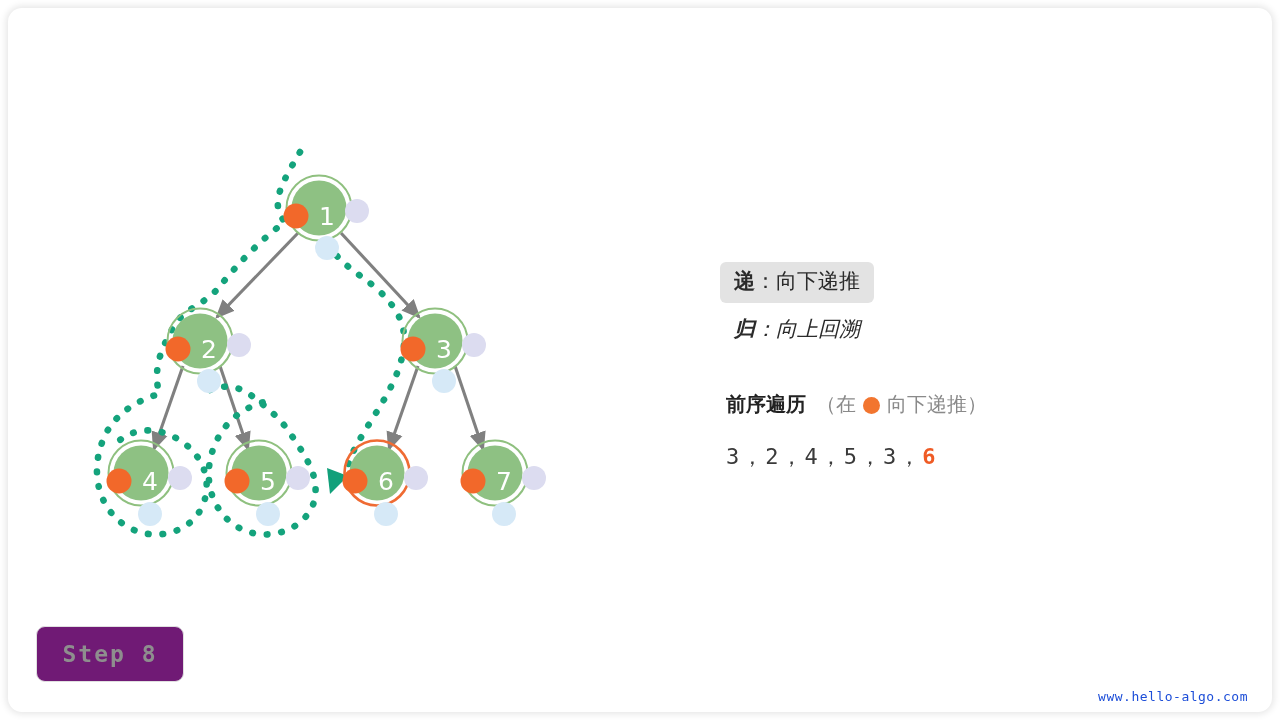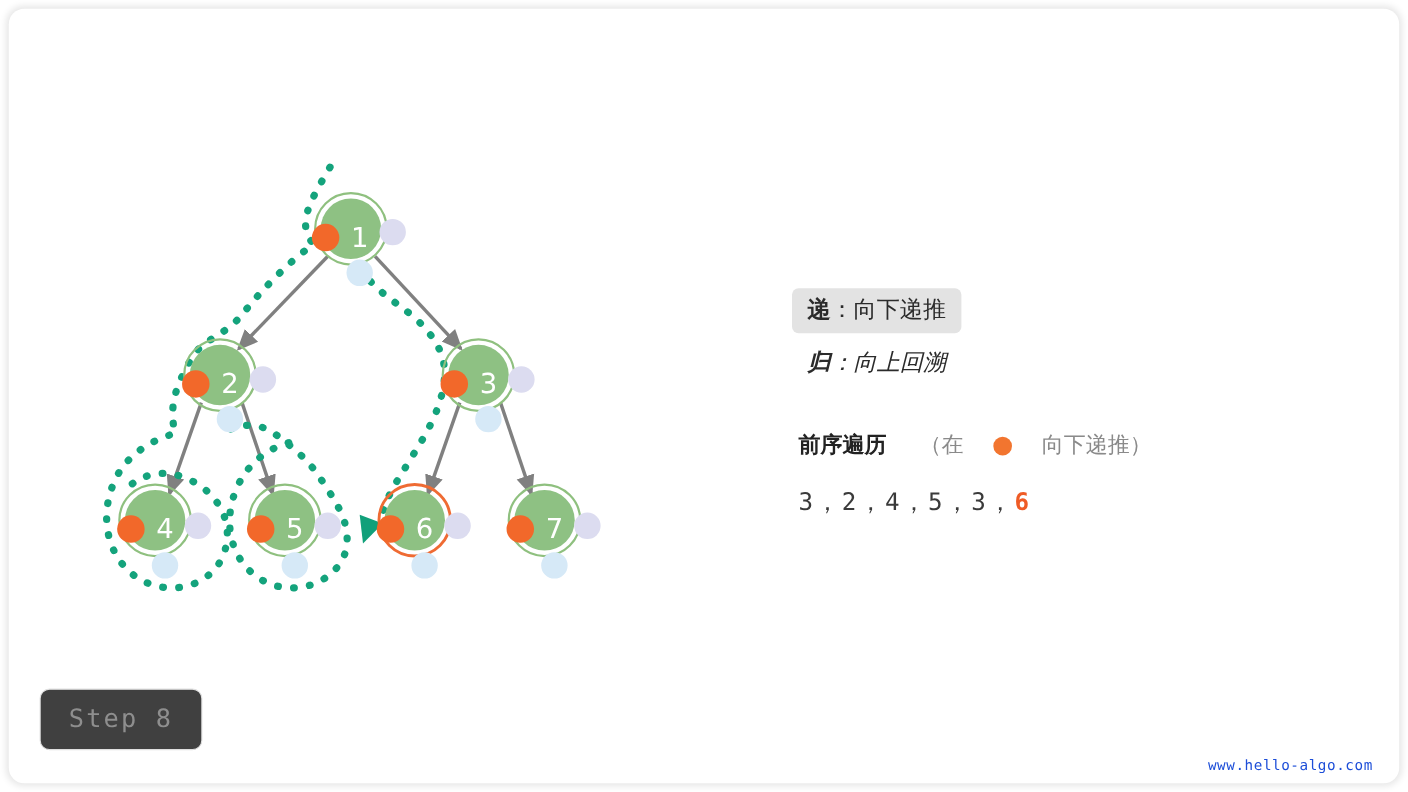--- a/index.html
+++ b/index.html
@@ -60,21 +60,20 @@
   .recur-line b{font-weight:bold;}
 
   #order-head{
     margin-top:40px;
     font-family:Liberation Mono, monospace;
     font-size:20px;
     color:#2b2b2b;
     white-space:nowrap;
     display:flex;
     align-items:center;
-    gap:20px;
   }
   #order-head .strong{font-weight:bold;color:#222;}
   #order-head .paren{color:#8a8a8a;font-weight:normal;margin-left:10px;}
   #order-head .dot{
     display:inline-block;
     width:17px;height:17px;
     border-radius:50%;
     background:#f2752f;
     margin:0 7px;
     position:relative;
@@ -90,24 +89,24 @@
   }
   #order-seq .cur{color:#ef5b25;font-weight:bold;}
 
   
   #step-badge{
     position:absolute;
     left:28px; bottom:30px;
     width:146px;height:54px;
     border:1px solid #e0e0e0;
     border-radius:9px;
-    background:#404040;
+    background:#701a75;
     display:flex;align-items:center;justify-content:center;
     font-family:"DejaVu Sans Mono","Liberation Mono",monospace;
-    font-size:23px;font-weight:normal;
+    font-size:23px;font-weight:bold;
     color:#8e8e8e;
     letter-spacing:2px;
   }
   
   #watermark{
     position:absolute;
     right:24px;bottom:8px;
     font-family:"DejaVu Sans Mono","Liberation Mono",monospace;
     font-size:13px;
     color:#1d4ed8;

